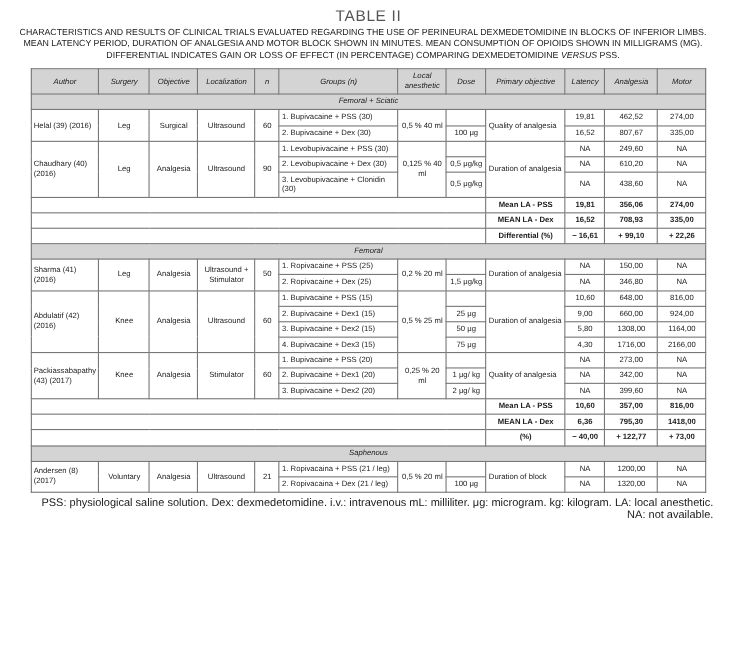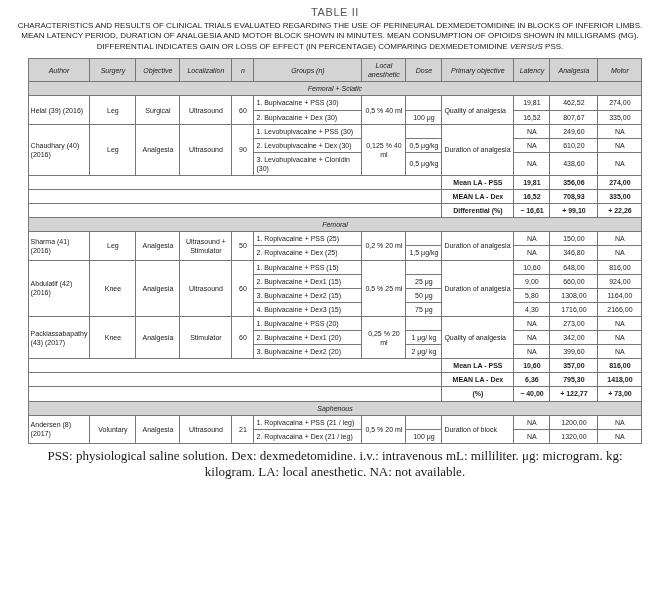--- a/index.html
+++ b/index.html
@@ -4,40 +4,40 @@
 <style>
   :root { --header-bg:#d4d4d4; --border-color:#777777; }
   * { box-sizing: border-box; }
   html, body { margin:0; padding:0; }
   body {
     width:670px; height:600px; overflow:hidden; background:#ffffff;
     font-family:"Liberation Sans", sans-serif; color:#1a1a1a;
   }
   .page { padding:6px 8px 4px; }
   .title {
-    text-align:center; font-size:11px; color:#555555;
+    text-align:center; font-size:14px; color:#555555;
     letter-spacing:.6px; margin:0 0 3px 0;
   }
   .caption {
     text-align:center; font-size:8px; line-height:1.3;
     margin:0 10px 6px 0; color:#1a1a1a;
   }
   .caption .em { font-style:italic; }
   table { border-collapse:collapse; table-layout:fixed; margin:0 auto; }
   th, td {
     border:1px solid var(--border-color);
     font-size:7px; line-height:1.3; padding:2px 2px; height:12px;
     text-align:center; vertical-align:middle;
     word-wrap:break-word; overflow-wrap:break-word;
   }
   th { background:var(--header-bg); font-style:italic; font-weight:normal; }
   td.sec { background:var(--header-bg); font-style:italic; }
   td.l { text-align:left; }
   td.b { font-weight:bold; }
-  .footnote { font-size:13px; margin:4px auto 0 auto; width:627px; text-align:center;font-family:Liberation Serif, serif; }
+  .footnote { font-size:10px; margin:4px auto 0 auto; width:627px; text-align:right; }
 </style>
 </head>
 <body>
 
 <div class="page">
   <div class="title">TABLE II</div>
   <p class="caption"><span>CHARACTERISTICS AND RESULTS OF CLINICAL TRIALS EVALUATED REGARDING THE USE OF PERINEURAL DEXMEDETOMIDINE IN BLOCKS OF INFERIOR LIMBS. MEAN LATENCY PERIOD, DURATION OF ANALGESIA AND MOTOR BLOCK SHOWN IN MINUTES. MEAN CONSUMPTION OF OPIOIDS SHOWN IN MILLIGRAMS (MG). DIFFERENTIAL INDICATES GAIN OR LOSS OF EFFECT (IN PERCENTAGE) COMPARING DEXMEDETOMIDINE </span><span class="em">VERSUS</span><span> PSS.</span></p>
 
   <table id="trials-table">
       <colgroup>

